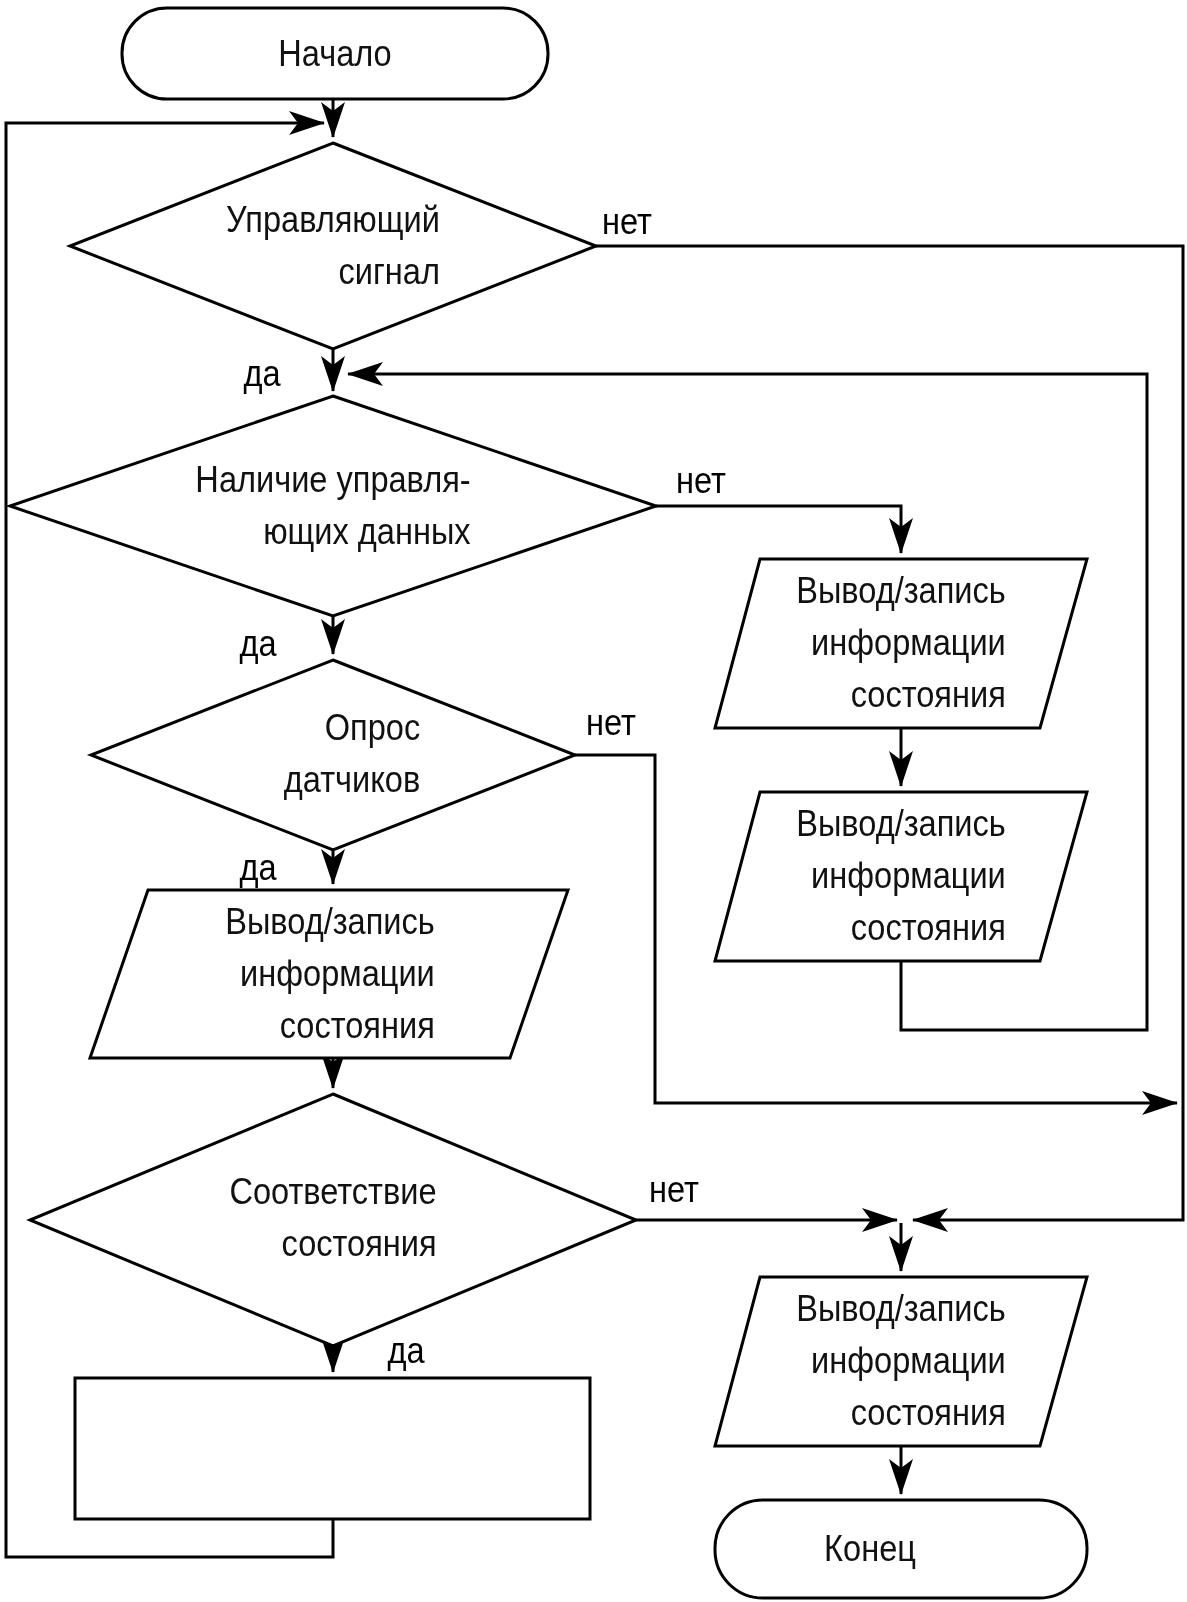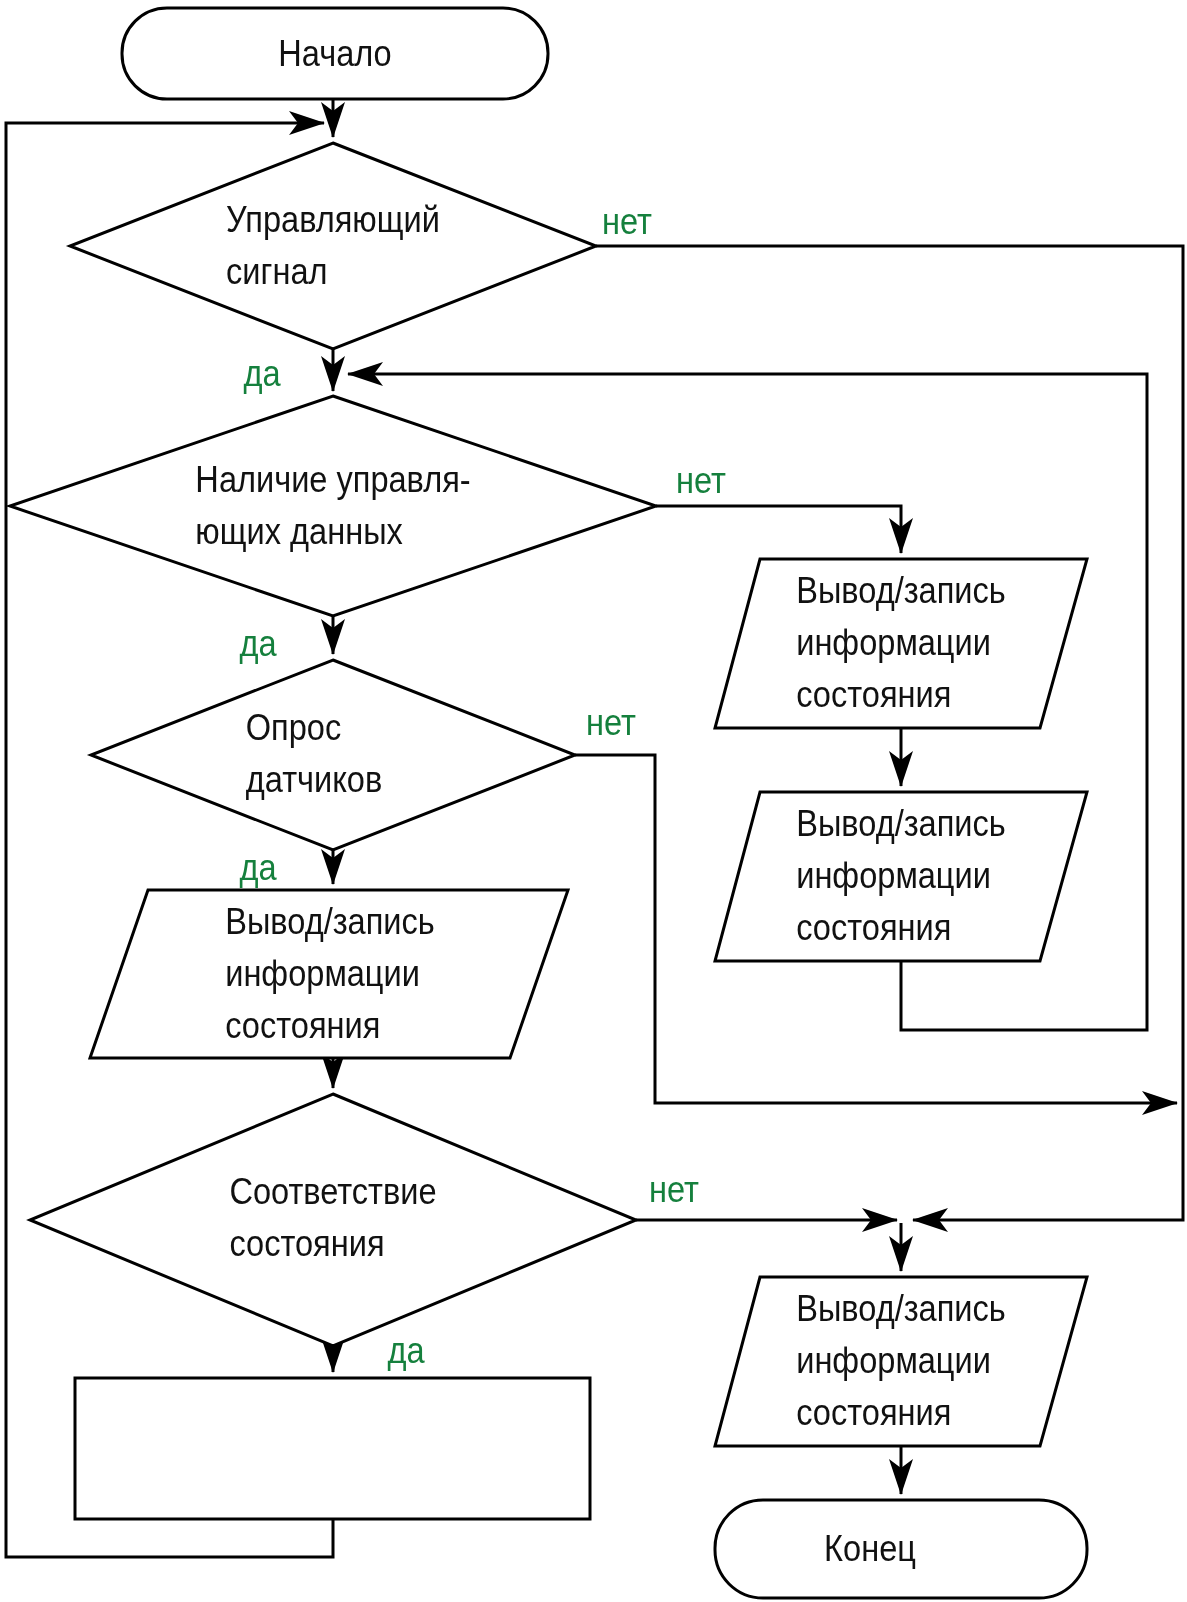--- a/index.html
+++ b/index.html
@@ -8,33 +8,33 @@
     width:1187px;height:1602px;
     background:#ffffff;
     font-family:"Liberation Sans","DejaVu Sans",sans-serif;
     color:#000;
     overflow:hidden;
   }
   .stage svg{position:absolute;left:0;top:0;}
   .lbl{
     position:absolute;
     transform:translate(-50%,-50%);
-    text-align:left;
+    text-align:right;
     white-space:pre-line;
     font-size:37px;
     line-height:52px;
     color:#111;
   }
   .lbl > span{display:inline-block;transform:scaleX(.88);transform-origin:50% 50%;}
   .edge-lbl{
     position:absolute;
     transform:translate(-50%,-50%);
     font-size:37px;
     line-height:40px;
-    color:#15803d;
+    color:#000000;
     white-space:nowrap;
   }
   .edge-lbl > span{display:inline-block;transform:scaleX(.88);transform-origin:50% 50%;}
 </style>
 </head>
 <body>
 
 <div class="stage">
 
   <svg width="1187" height="1602" viewBox="0 0 1187 1602">
@@ -77,21 +77,21 @@
       <polygon points="760,1277 1087,1277 1040,1446 715,1446"></polygon>
       <rect x="715" y="1500" width="372" height="98" rx="48" ry="48"></rect>
     </g>
   </svg>
 
   <div class="lbl" style="left:335px;top:54px"><span>Начало</span></div>
   <div class="lbl" style="left:333px;top:506px"><span>Наличие управля-
 ющих данных</span></div>
   <div class="lbl" style="left:333px;top:246px"><span>Управляющий
 сигнал</span></div>
-  <div class="lbl" style="left:314px;top:754px"><span>Опрос
+  <div class="lbl" style="left:352px;top:754px"><span>Опрос
 датчиков</span></div>
   <div class="lbl" style="left:330px;top:974px"><span>Вывод/запись
 информации
 состояния</span></div>
   <div class="lbl" style="left:333px;top:1218px"><span>Соответствие
 состояния</span></div>
   <div class="lbl" style="left:901px;top:643px"><span>Вывод/запись
 информации
 состояния</span></div>
   <div class="lbl" style="left:901px;top:876px"><span>Вывод/запись

